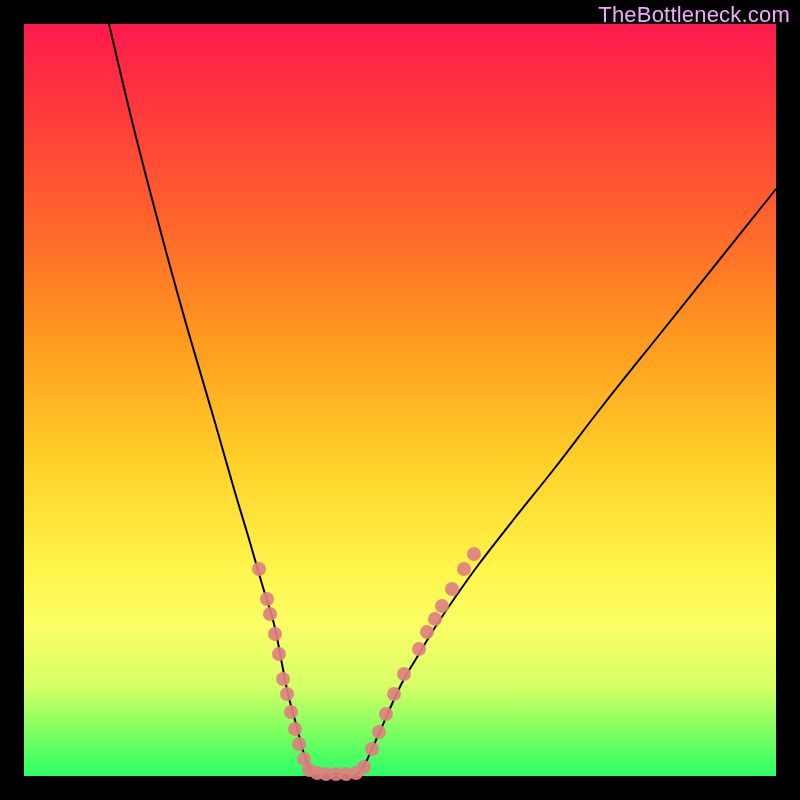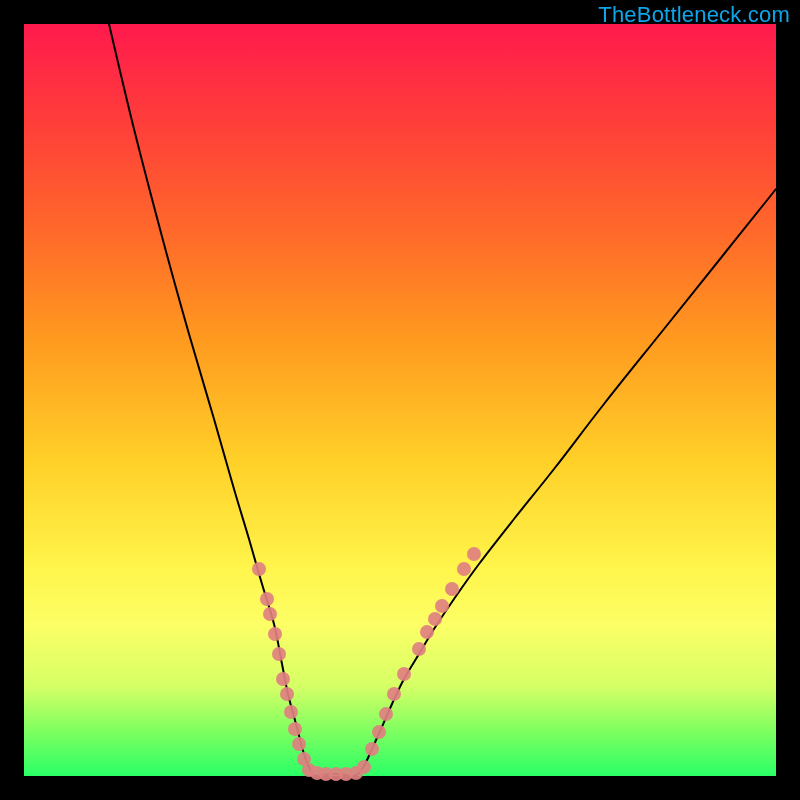--- a/index.html
+++ b/index.html
@@ -28,21 +28,21 @@
       #d6ff66 88%,
       #7fff60 94%,
       #2aff66 100%);
   }
   .watermark {
     position: absolute;
     top: 2px;
     right: 10px;
     font-size: 22px;
     font-weight: 500;
-    color: #0ea5e9;
+    color: #f0abfc;
     letter-spacing: 0.2px;
     z-index: 10;
   }
   svg.curves {
     position: absolute;
     left: 0;
     top: 0;
     width: 752px;
     height: 752px;
     overflow: visible;

